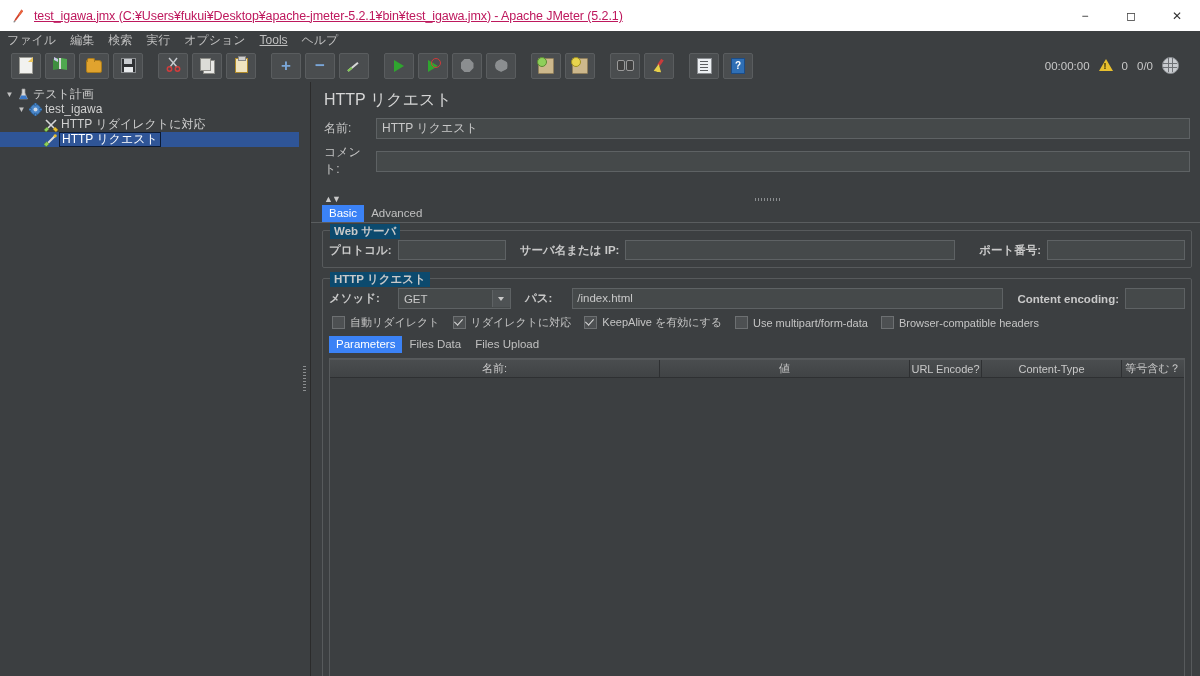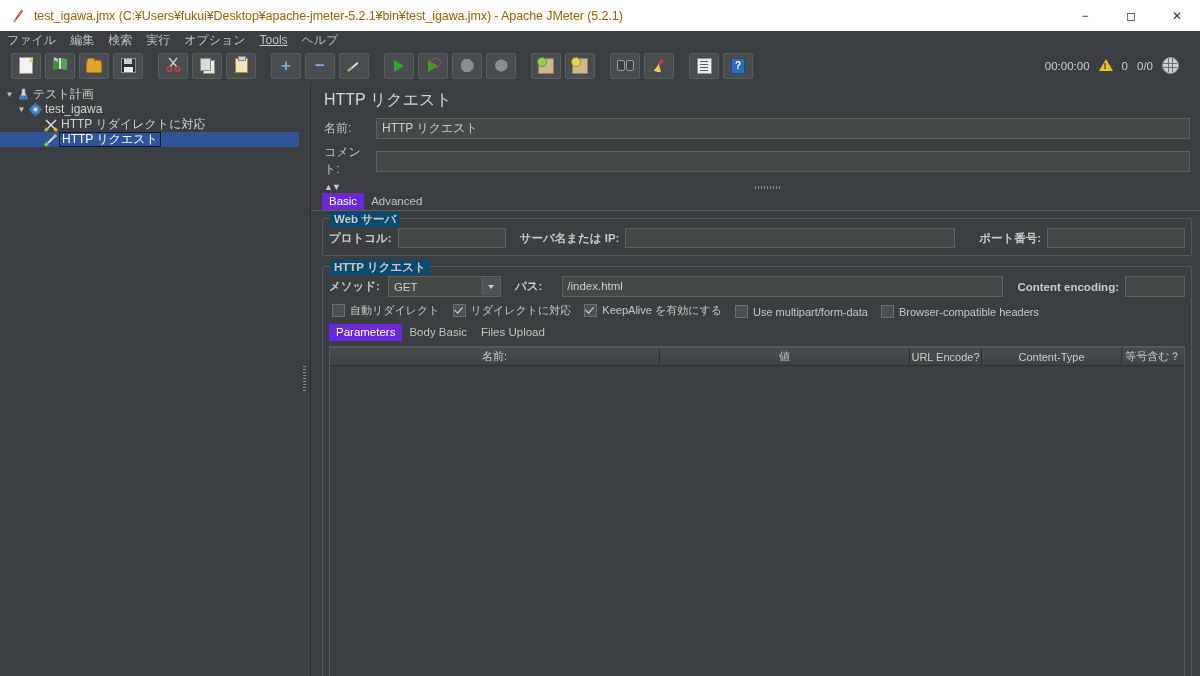--- a/index.html
+++ b/index.html
@@ -22,22 +22,22 @@
     position: absolute; left: 0; top: 0; width: 1200px; height: 31px;
     background: #ffffff;
     border-bottom: 1px solid #d6d6d6;
     display: flex; align-items: center;
   }
   .title-icon {
     width: 16px; height: 16px; margin-left: 10px; margin-right: 8px;
     position: relative; flex: none;
   }
   .title-text {
-    font-size: 12.5px; color: #a16207; letter-spacing: -0.1px;
-    white-space: nowrap; overflow: hidden;
+    font-size: 12.5px; color: #be185d; letter-spacing: -0.1px;
+    white-space: nowrap; overflow: hidden; text-decoration: underline;
   }
   .win-btns { position: absolute; right: 0; top: 0; height: 31px; display: flex; }
   .win-btn {
     width: 46px; height: 31px; display: flex; align-items: center; justify-content: center;
     color: #333; font-size: 12px;
   }
 
   
   .menubar {
     position: absolute; left: 0; top: 31px; width: 1200px; height: 18px;
@@ -224,21 +224,21 @@
 
   
   .tabs {
     display: flex; align-items: flex-end; padding-left: 11px; height: 17px;
     border-bottom: 1px solid #5a5d5f;
   }
   .tab {
     font-size: 11.5px; padding: 1px 6px 2px 6px; color: #c0c0c0;
     border: 1px solid transparent; border-bottom: none; line-height: 13px;
   }
-  .tab.active { background: #6d28d9; color: #ffffff; margin-top: 40px; }
+  .tab.active { background: #3b82f6; color: #ffffff; margin-top: 40px; }
   .tab:not(.active) { background: #3c3f41; }
 
   
   .groupbox {
     margin: 7px 8px 0 11px; border: 1px solid #575a5c; border-radius: 2px;
     position: relative; padding: 9px 6px 8px 6px;
   }
   .groupbox > .gb-title {
     position: absolute; top: -7px; left: 7px; background: #0c4a6e;
     padding: 0 4px; font-size: 11.5px; color: #c9c9c9; font-weight: bold;
@@ -258,21 +258,21 @@
     font-size: 11.5px; color: #c9c9c9; padding-left: 5px;
   }
   .combo .arrow-box {
     width: 17px; height: 17px; background: #4e5254; border-left: 1px solid #5e6264;
     display: flex; align-items: center; justify-content: center;
   }
   .caret { width: 0; height: 0; border-style: solid; border-width: 4px 3.5px 0 3.5px;
     border-color: #c9c9c9 transparent transparent transparent; }
 
   
-  .cbrow { display: flex; align-items: flex-end; padding: 6px 0 2px 11px; gap: 0; }
+  .cbrow { display: flex; align-items: center; padding: 6px 0 2px 11px; gap: 0; }
   .cbitem { display: flex; align-items: center; margin-right: 13px; }
   .cbox {
     width: 11px; height: 11px; background: #4d5052; border: 1px solid #6d7072;
     margin-right: 5px; position: relative; flex: none;
   }
   .cbox.checked:after {
     content: ""; position: absolute; left: 2px; top: 0px; width: 4px; height: 7px;
     border: solid #d8d8d8; border-width: 0 1.6px 1.6px 0; transform: rotate(42deg);
   }
   .cblabel { font-size: 11px; color: #c5c5c5; white-space: nowrap; }
@@ -483,21 +483,21 @@
 
   <div class="main-panel">
 
     <div class="panel-title">HTTP リクエスト</div>
 
     <div class="frow">
       <div class="flabel">名前:</div>
       <div class="fld">HTTP リクエスト</div>
     </div>
 
-    <div class="frow" style="margin-bottom:4px">
+    <div class="frow" style="margin-bottom:16px">
       <div class="flabel">コメント:</div>
       <div class="fld"></div>
     </div>
 
     <div class="hsplit">
       <span class="arrows">▲▼</span>
       <span class="hgrip"></span>
     </div>
 
     <div class="tabs">
@@ -515,21 +515,21 @@
         <span class="lbl b" style="margin-left:24px;">ポート番号:</span>
         <span class="txt" style="width:128px; margin-left:6px;"></span>
       </div>
     </div>
 
     <div class="groupbox" style="margin-top:10px; padding:9px 6px 6px 6px;">
       <div class="gb-title">HTTP リクエスト</div>
 
       <div class="inline">
         <span class="lbl b">メソッド:</span>
-        <span class="combo" style="margin-left:8px;">
+        <span class="combo" style="margin-left:18px;">
           <span>GET</span>
           <span class="arrow-box">
               <span class="caret"></span>
             </span>
         </span>
         <span class="lbl b" style="margin-left:14px;">パス:</span>
         <span class="txt" style="flex:1; margin-left:20px; height:19px; line-height:19px;">/index.html</span>
         <span class="lbl b" style="margin-left:14px;">Content encoding:</span>
         <span class="txt" style="width:50px; margin-left:6px; height:19px;"></span>
       </div>
@@ -552,21 +552,21 @@
           <span class="cblabel">Use multipart/form-data</span>
         </span>
         <span class="cbitem">
           <span class="cbox"></span>
           <span class="cblabel">Browser-compatible headers</span>
         </span>
       </div>
 
       <div class="tabs" style="padding-left:0; margin-top:4px; border-bottom:none;">
         <div class="tab active">Parameters</div>
-        <div class="tab">Body Basic</div>
+        <div class="tab">Files Data</div>
         <div class="tab">Files Upload</div>
       </div>
 
       <div class="tbl-wrap" style="margin:5px 0 0 0;">
         <div class="tbl-head">
           <div class="th" style="width:330px">名前:</div>
           <div class="th" style="width:250px">値</div>
           <div class="th" style="width:72px">URL Encode?</div>
           <div class="th" style="width:140px">Content-Type</div>
           <div class="th" style="flex:1; border-right:none">等号含む？</div>

